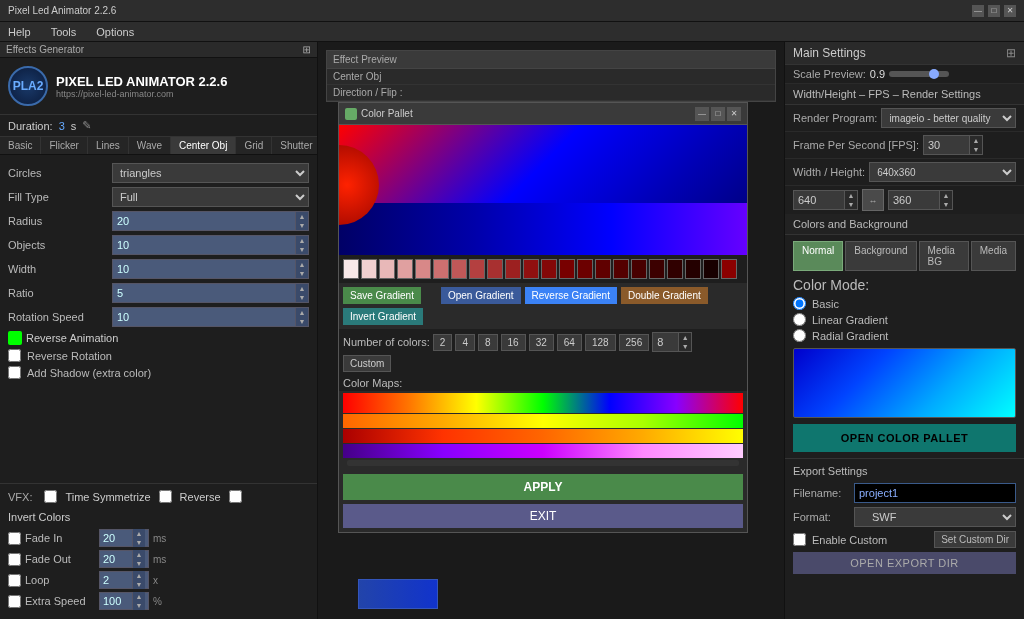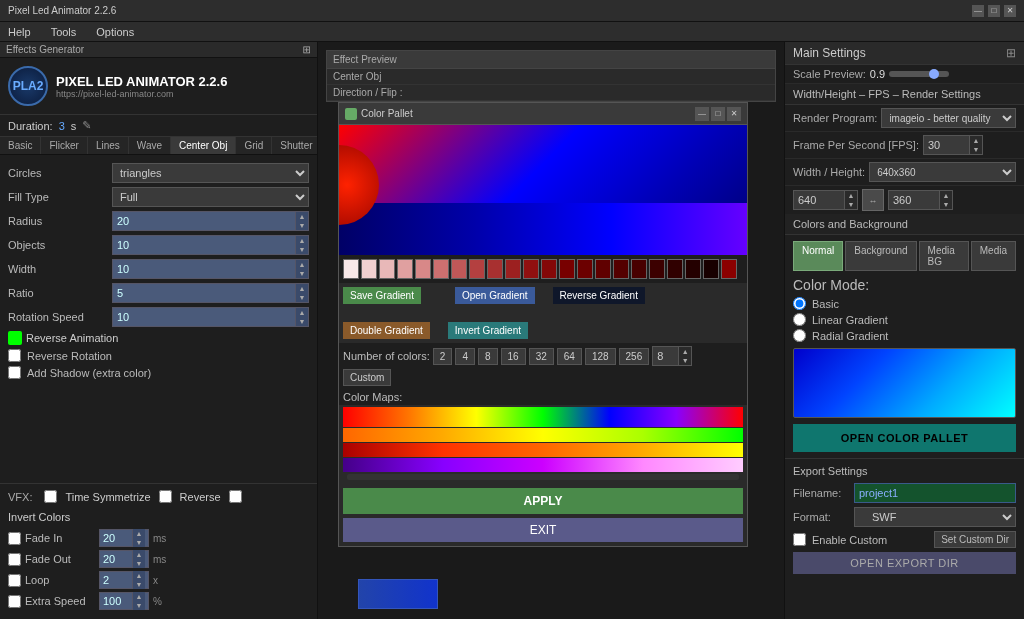--- a/index.html
+++ b/index.html
@@ -231,34 +231,34 @@
       flex-wrap: wrap;
     }
     .color-chip {
       width: 16px;
       height: 20px;
       border: 1px solid #666;
       cursor: pointer;
     }
     .gradient-buttons {
       display: flex;
-      gap: 18px;
+      gap: 4px;
       padding: 4px;
       flex-wrap: wrap;
     }
     .grad-btn {
       padding: 3px 7px;
       font-size: 10px;
       border: none;
       cursor: pointer;
       color: #fff;
     }
     .btn-green { background: #4a8a4a; }
     .btn-blue { background: #3a5a9a; margin-left: 16px; }
-    .btn-red { background: #0f172a; text-align: right; }
+    .btn-red { background: #3b82f6; text-align: right; }
     .btn-orange { background: #8a5a2a; }
     .btn-teal { background: #2a7a7a; }
     .num-colors-row {
       display: flex;
       align-items: center;
       padding: 3px 4px;
       gap: 3px;
       font-size: 11px;
       color: #bbb;
       background: #1e1e1e;
@@ -460,21 +460,21 @@
       cursor: pointer;
       letter-spacing: 0.5px;
     }
     
     .export-section { padding: 6px 8px; border-top: 1px solid #333; }
     .export-title { font-size: 11px; color: #bbb; margin-bottom: 6px; }
     .export-row { display: flex; align-items: center; gap: 6px; margin-bottom: 4px; font-size: 11px; }
     .export-label { color: #aaa; width: 55px; }
     .export-input {
       flex: 1;
-      background: #14532d;
+      background: #000000;
       border: 1px solid #3a5a8a;
       color: #8aafff;
       padding: 4px 4px;
       font-size: 11px;
       height: 20px;
     }
     .export-select {
       flex: 1;
       background: #3a3a3a;
       border: 1px solid #555;

